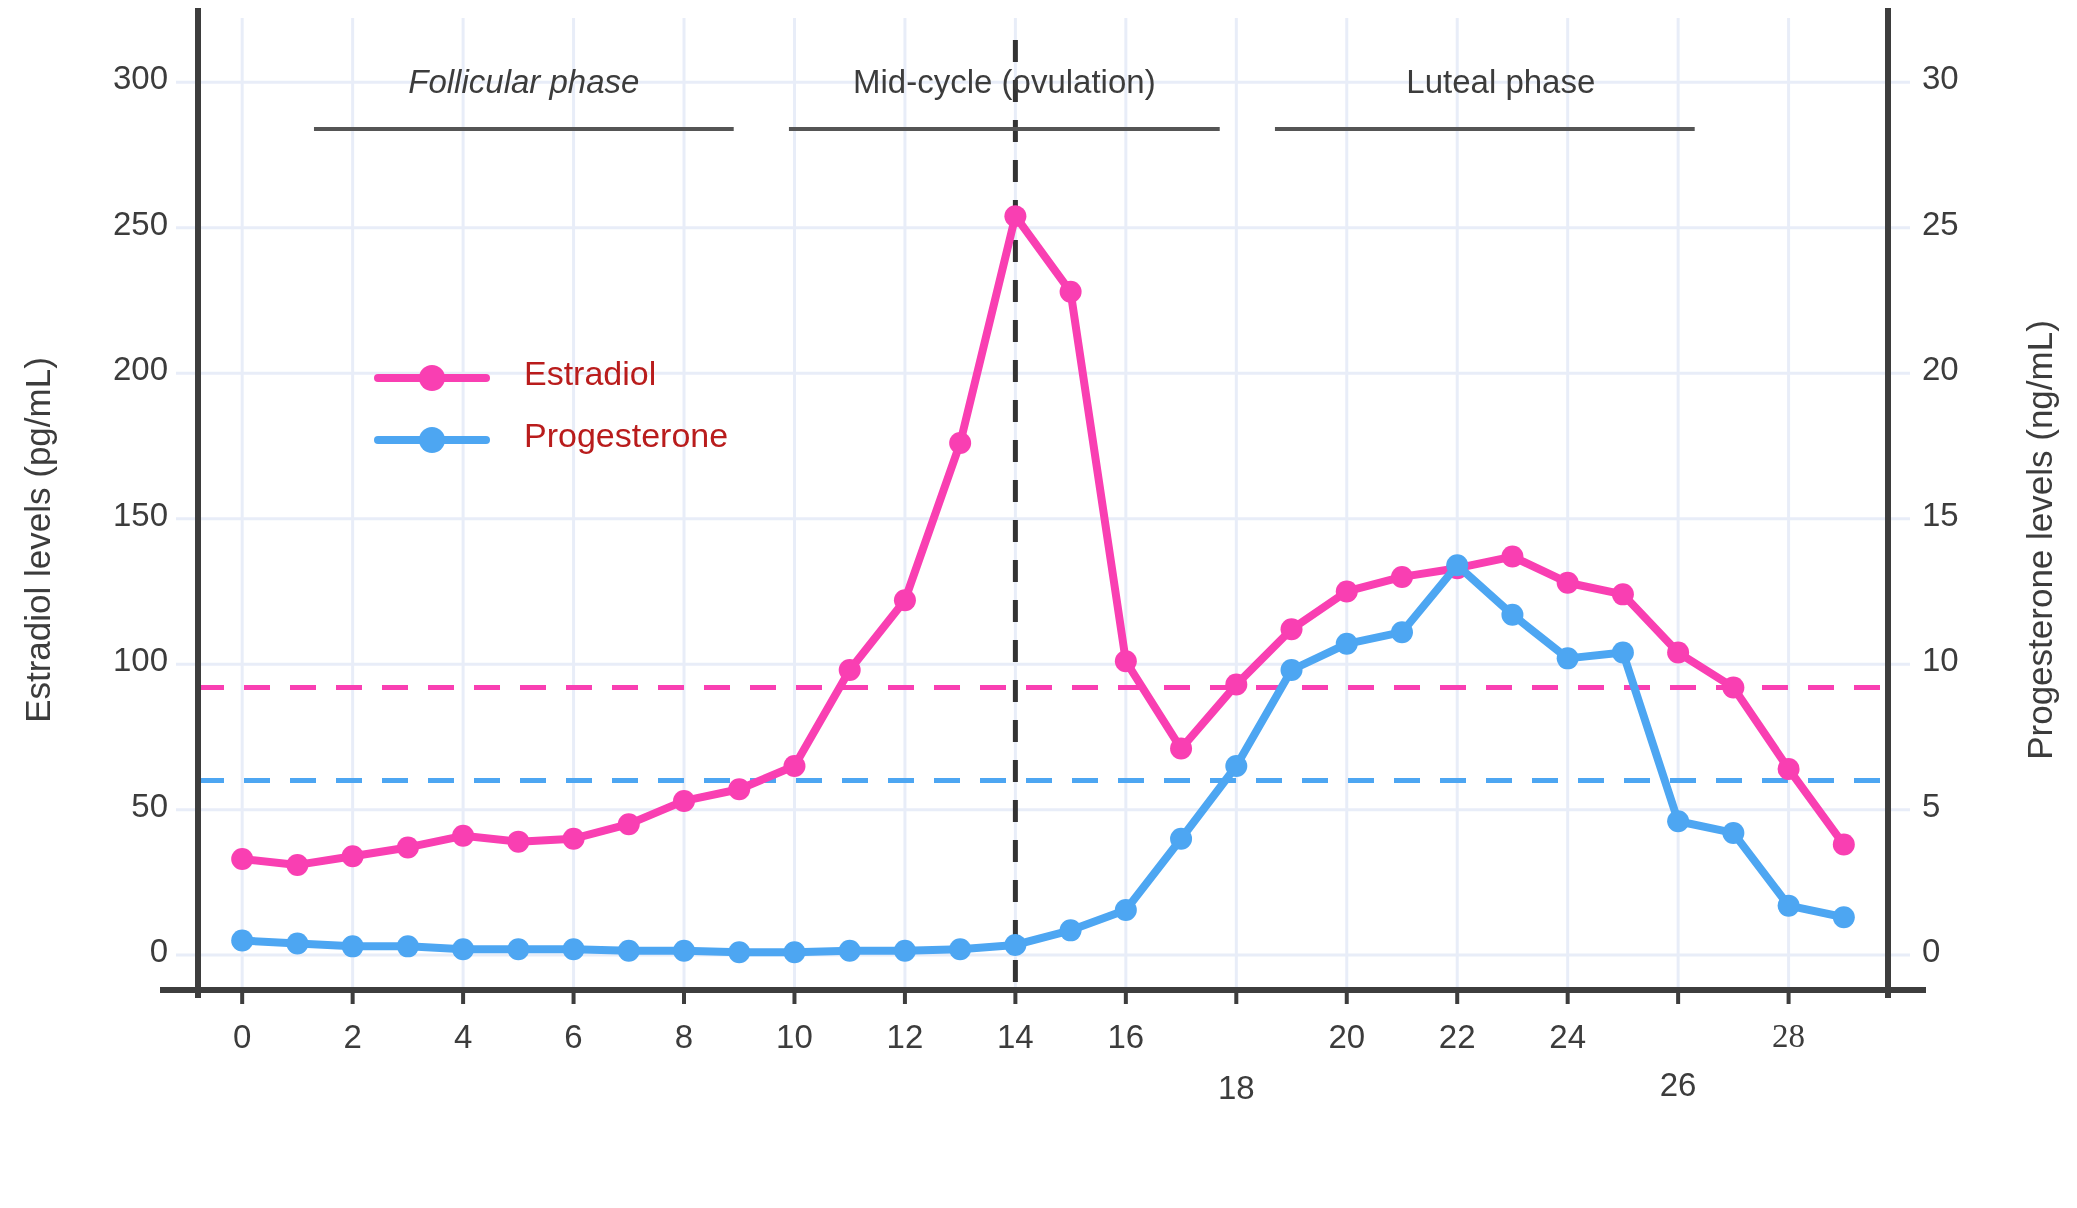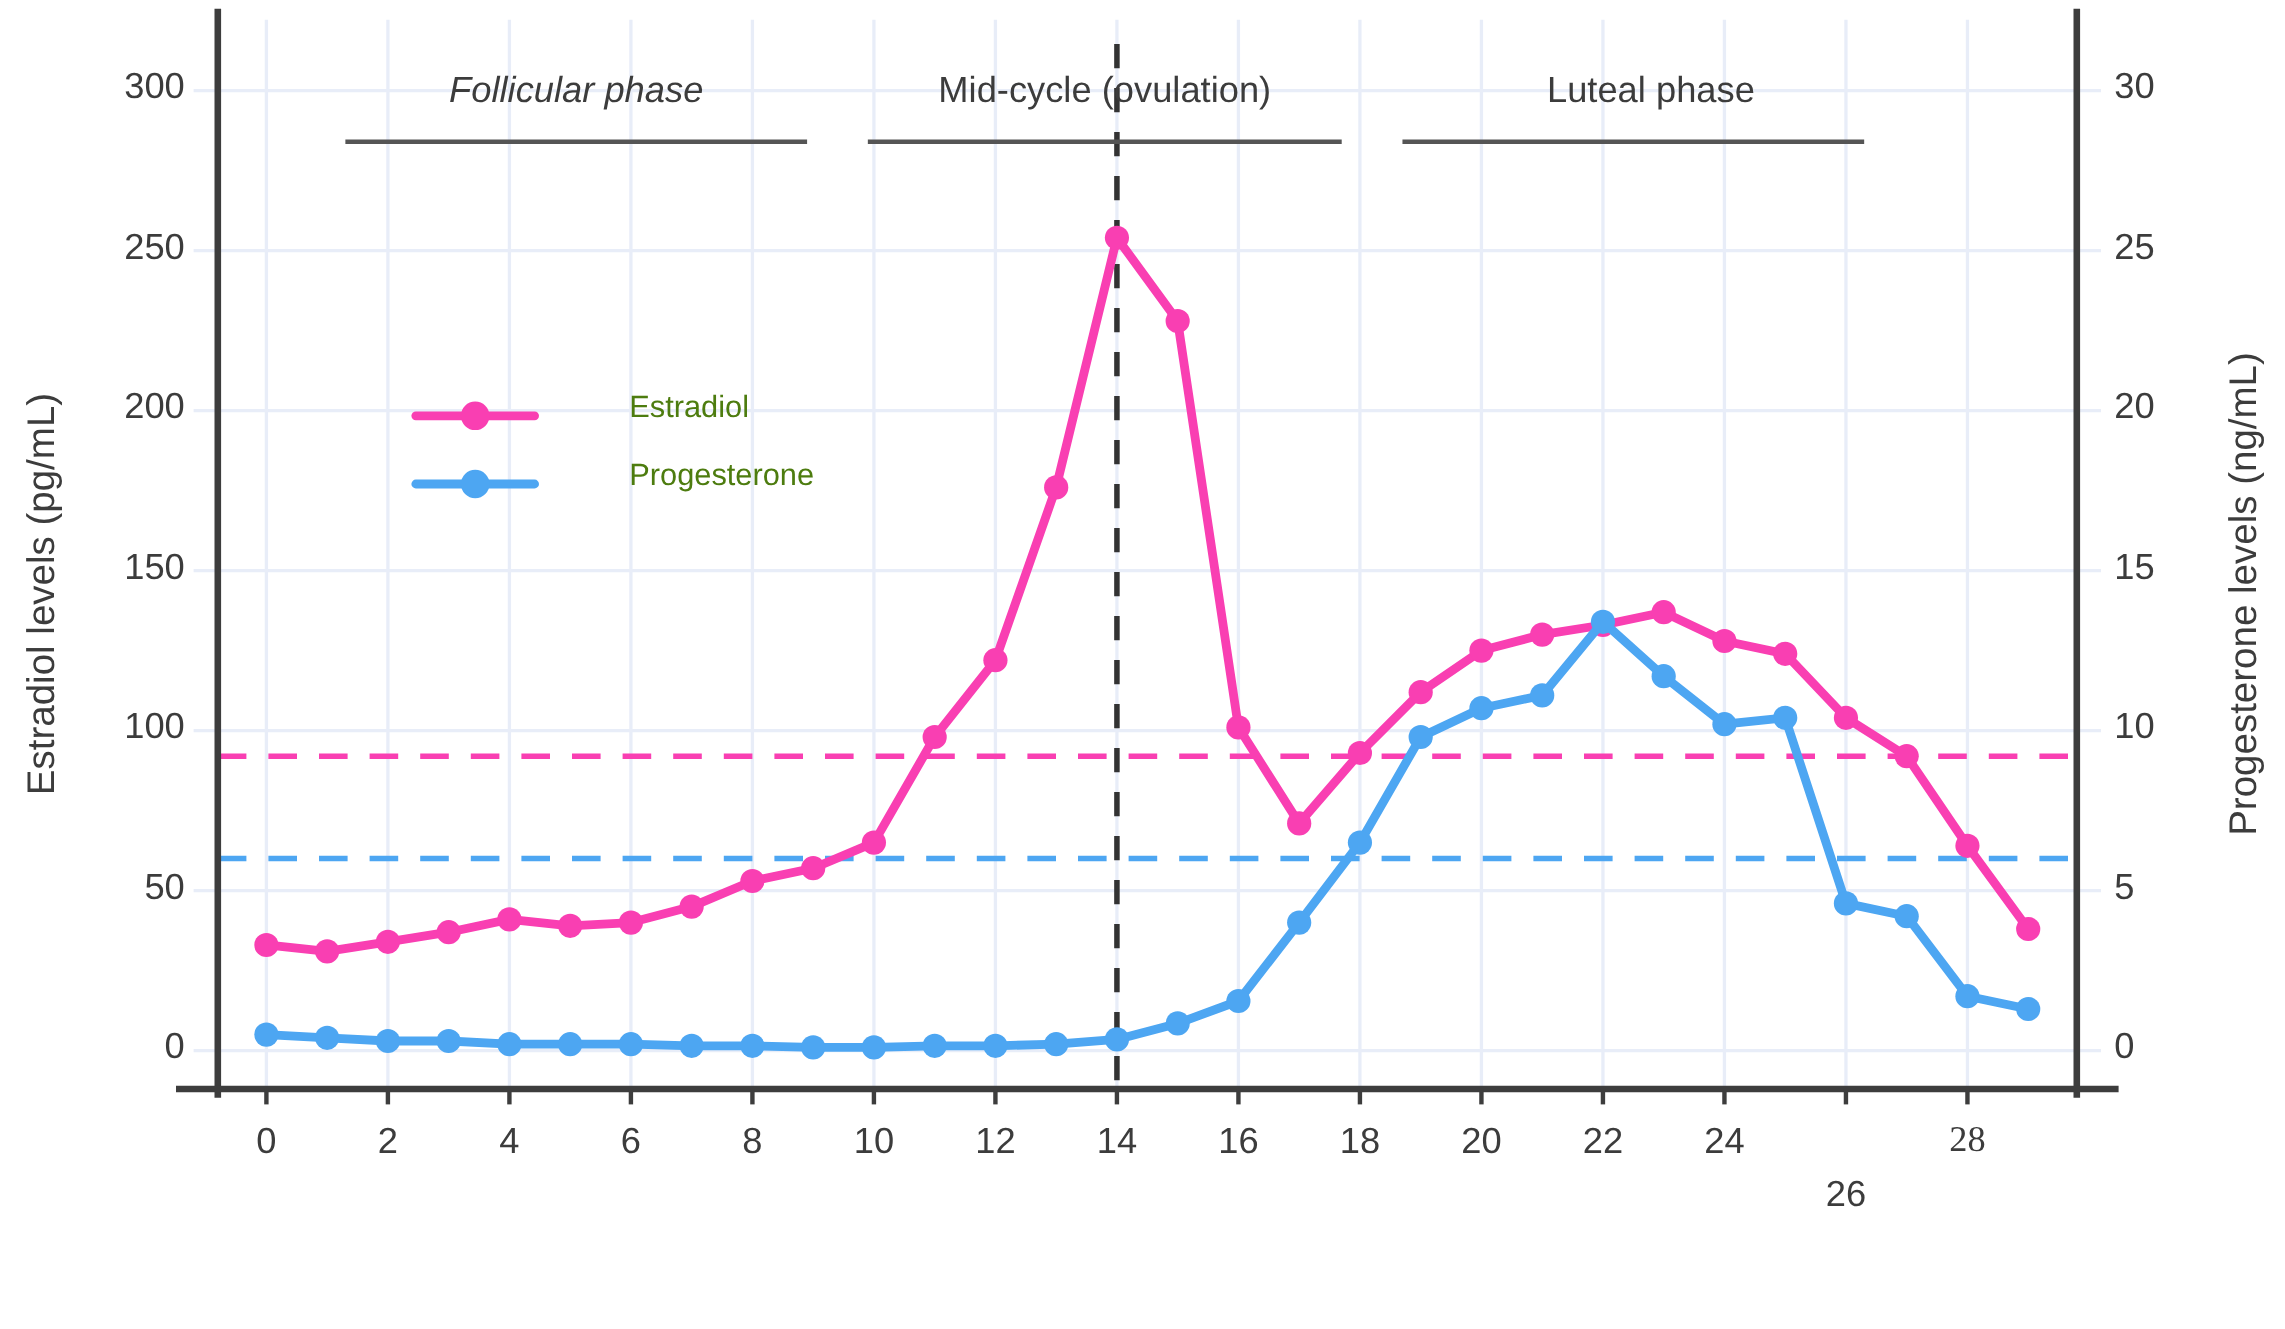--- a/index.html
+++ b/index.html
@@ -59,24 +59,23 @@
   .xtick { text-align: center; }
   .phase-label {
     position: absolute;
     color: #3c3c3c;
     font-size: 33px;
     white-space: nowrap;
     text-align: center;
   }
   .legend-text {
     position: absolute;
-    color: #4d7c0f;
-    font-size: 28px;
-    white-space: nowrap;
-    margin-left: 48px;
+    color: #b91c1c;
+    font-size: 34px;
+    white-space: nowrap;
   }
   svg { position: absolute; left: 0; top: 0; }
 </style>
 </head>
 <body>
 
 <div id="figure">
 
   <div class="axis-title" id="ylabel-left">Estradiol levels (pg/mL)</div>
 
@@ -221,21 +220,21 @@
   <div id="labels-layer">
       <div class="tick-label xtick" style="left: 182.183px; top: 1018px; width: 120px;">0</div>
       <div class="tick-label xtick" style="left: 292.641px; top: 1018px; width: 120px;">2</div>
       <div class="tick-label xtick" style="left: 403.098px; top: 1018px; width: 120px;">4</div>
       <div class="tick-label xtick" style="left: 513.556px; top: 1018px; width: 120px;">6</div>
       <div class="tick-label xtick" style="left: 624.013px; top: 1018px; width: 120px;">8</div>
       <div class="tick-label xtick" style="left: 734.471px; top: 1018px; width: 120px;">10</div>
       <div class="tick-label xtick" style="left: 844.928px; top: 1018px; width: 120px;">12</div>
       <div class="tick-label xtick" style="left: 955.386px; top: 1018px; width: 120px;">14</div>
       <div class="tick-label xtick" style="left: 1065.84px; top: 1018px; width: 120px;">16</div>
-      <div class="tick-label xtick" style="left: 1176.3px; top: 1018px; width: 120px; text-align: center;">18</div>
+      <div class="tick-label xtick" style="left: 1176.3px; top: 1069px; width: 120px; text-align: center;">18</div>
       <div class="tick-label xtick" style="left: 1286.76px; top: 1018px; width: 120px;">20</div>
       <div class="tick-label xtick" style="left: 1397.22px; top: 1018px; width: 120px;">22</div>
       <div class="tick-label xtick" style="left: 1507.67px; top: 1018px; width: 120px;">24</div>
       <div class="tick-label xtick" style="left: 1618.13px; top: 1066px; width: 120px;">26</div>
       <div class="tick-label xtick" style="left: 1728.59px; top: 1018px; width: 120px; font-family: Liberation Serif, serif;">28</div>
       <div class="tick-label ytick-left" style="left: -22px; top: 932.091px; width: 190px;">0</div>
       <div class="tick-label ytick-left" style="left: -22px; top: 786.636px; width: 190px;">50</div>
       <div class="tick-label ytick-left" style="left: -22px; top: 641.182px; width: 190px;">100</div>
       <div class="tick-label ytick-left" style="left: -22px; top: 495.727px; width: 190px;">150</div>
       <div class="tick-label ytick-left" style="left: -22px; top: 350.273px; width: 190px;">200</div>

